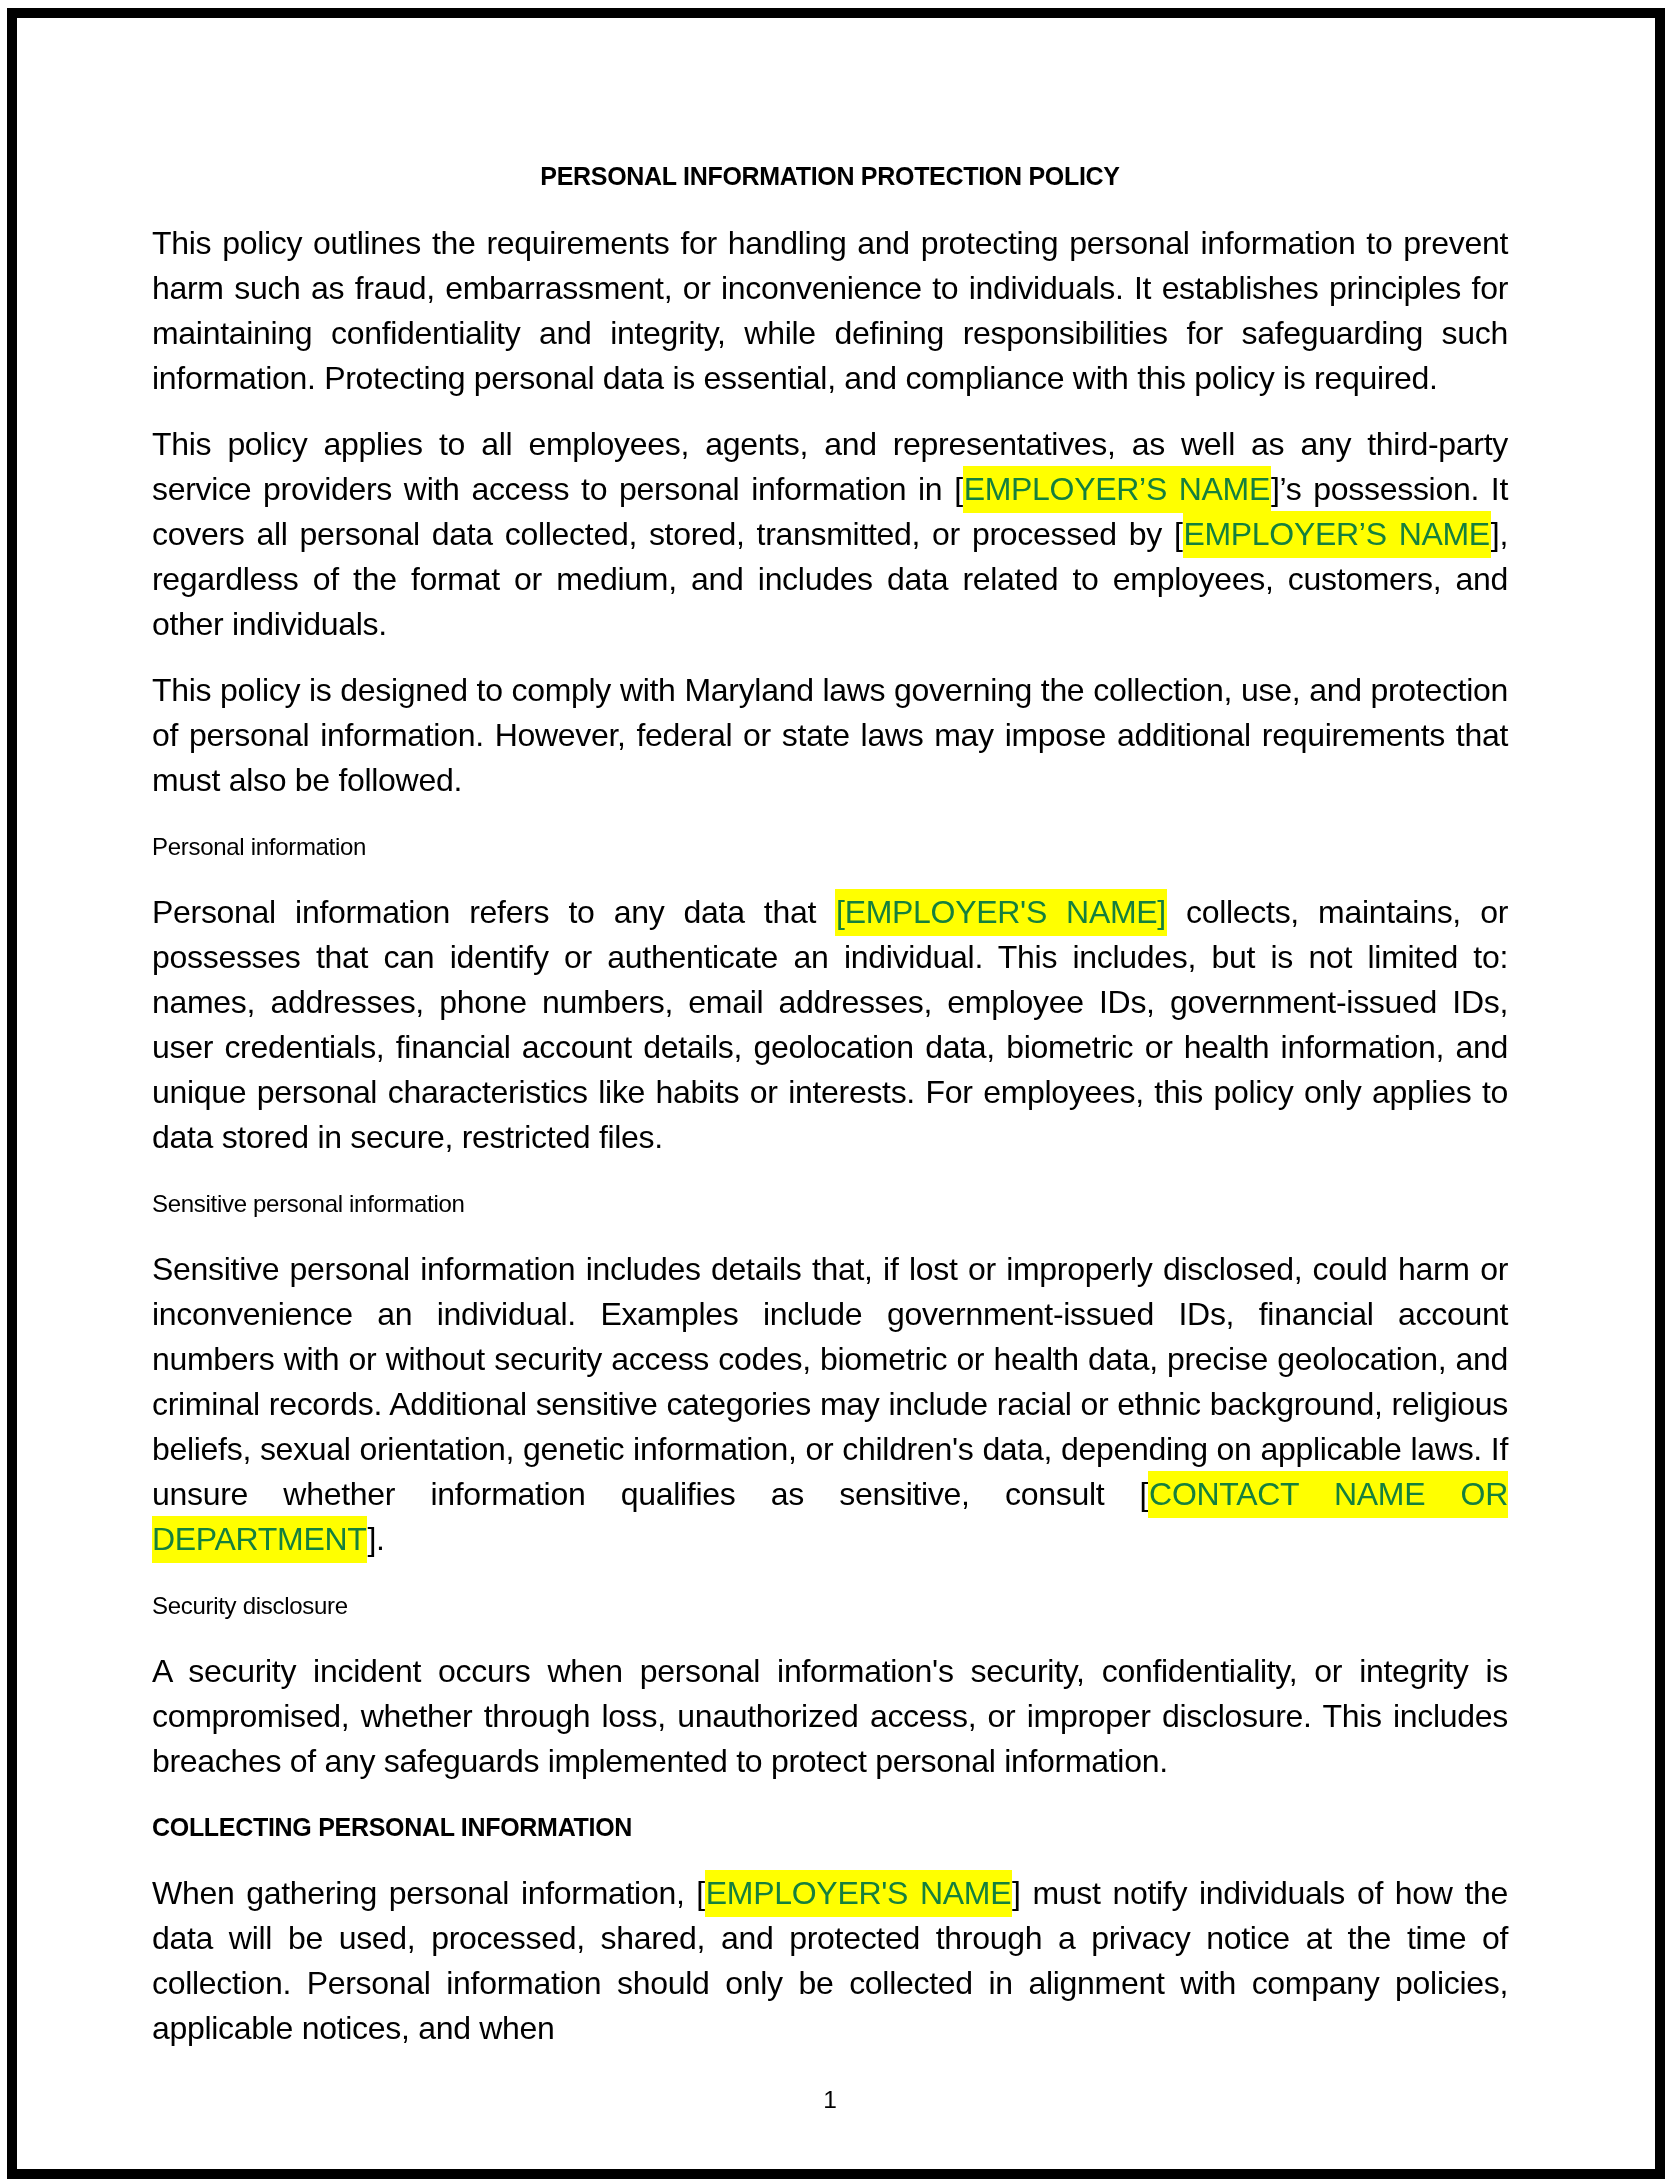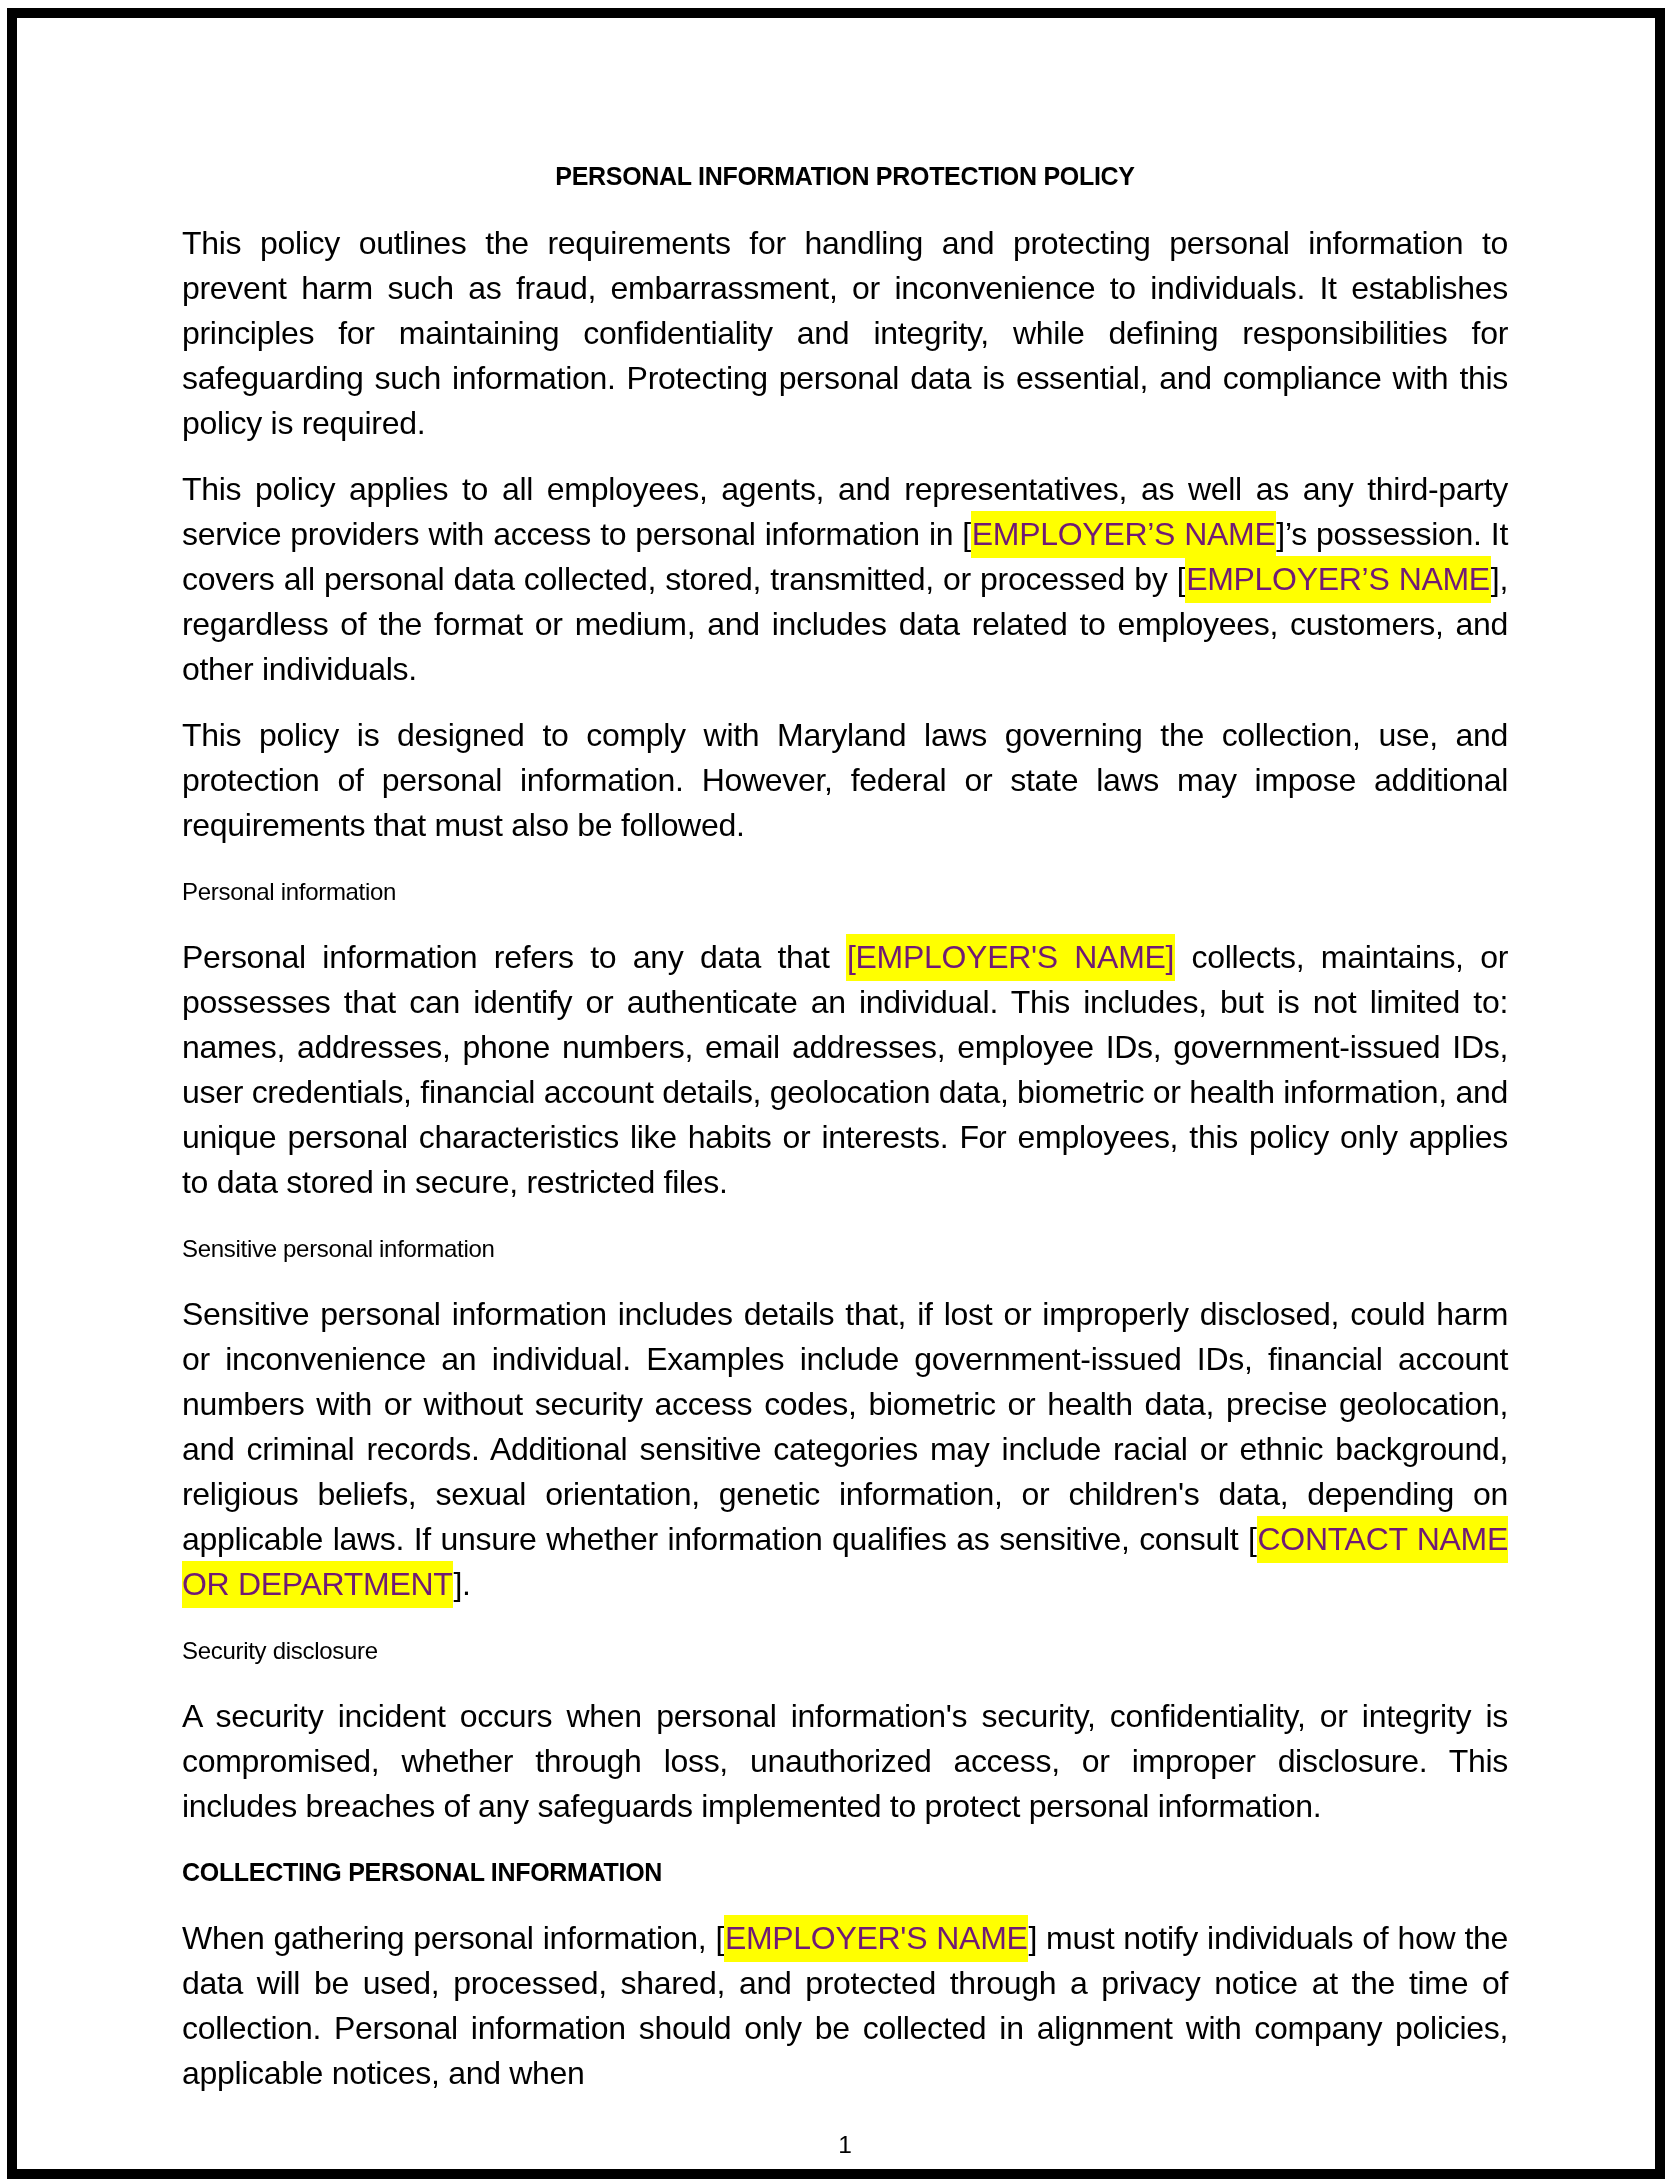--- a/index.html
+++ b/index.html
@@ -24,21 +24,21 @@
     position: absolute;
     top: 7.9px;
     left: 7px;
     right: 7px;
     bottom: 4.4px;
     border: 10.5px solid #000000;
     pointer-events: none;
   }
   .content {
     position: absolute;
-    left: 182px;
+    left: 152px;
     right: 164px;
     top: 154px;
   }
   .doc-title {
     font-size: 25px;
     font-weight: bold;
     text-align: center;
     line-height: 45px;
     margin: 0 0 22px 0;
     letter-spacing: -0.3px;
@@ -62,21 +62,21 @@
   p.body-para {
     font-size: 32px;
     line-height: 45px;
     text-align: justify;
     text-justify: inter-word;
     margin: 0 0 21px 0;
     letter-spacing: -0.3px;
   }
   mark {
     background: var(--hl, #ffff00);
-    color: #701a75;
+    color: #15803d;
     padding: 5.2px 0.9px 6.1px 0.9px;
   }
   .page-number {
     font-size: 24.5px;
     line-height: 45px;
     text-align: center;
     margin-top: 26px;
   }
 </style>
 </head>

